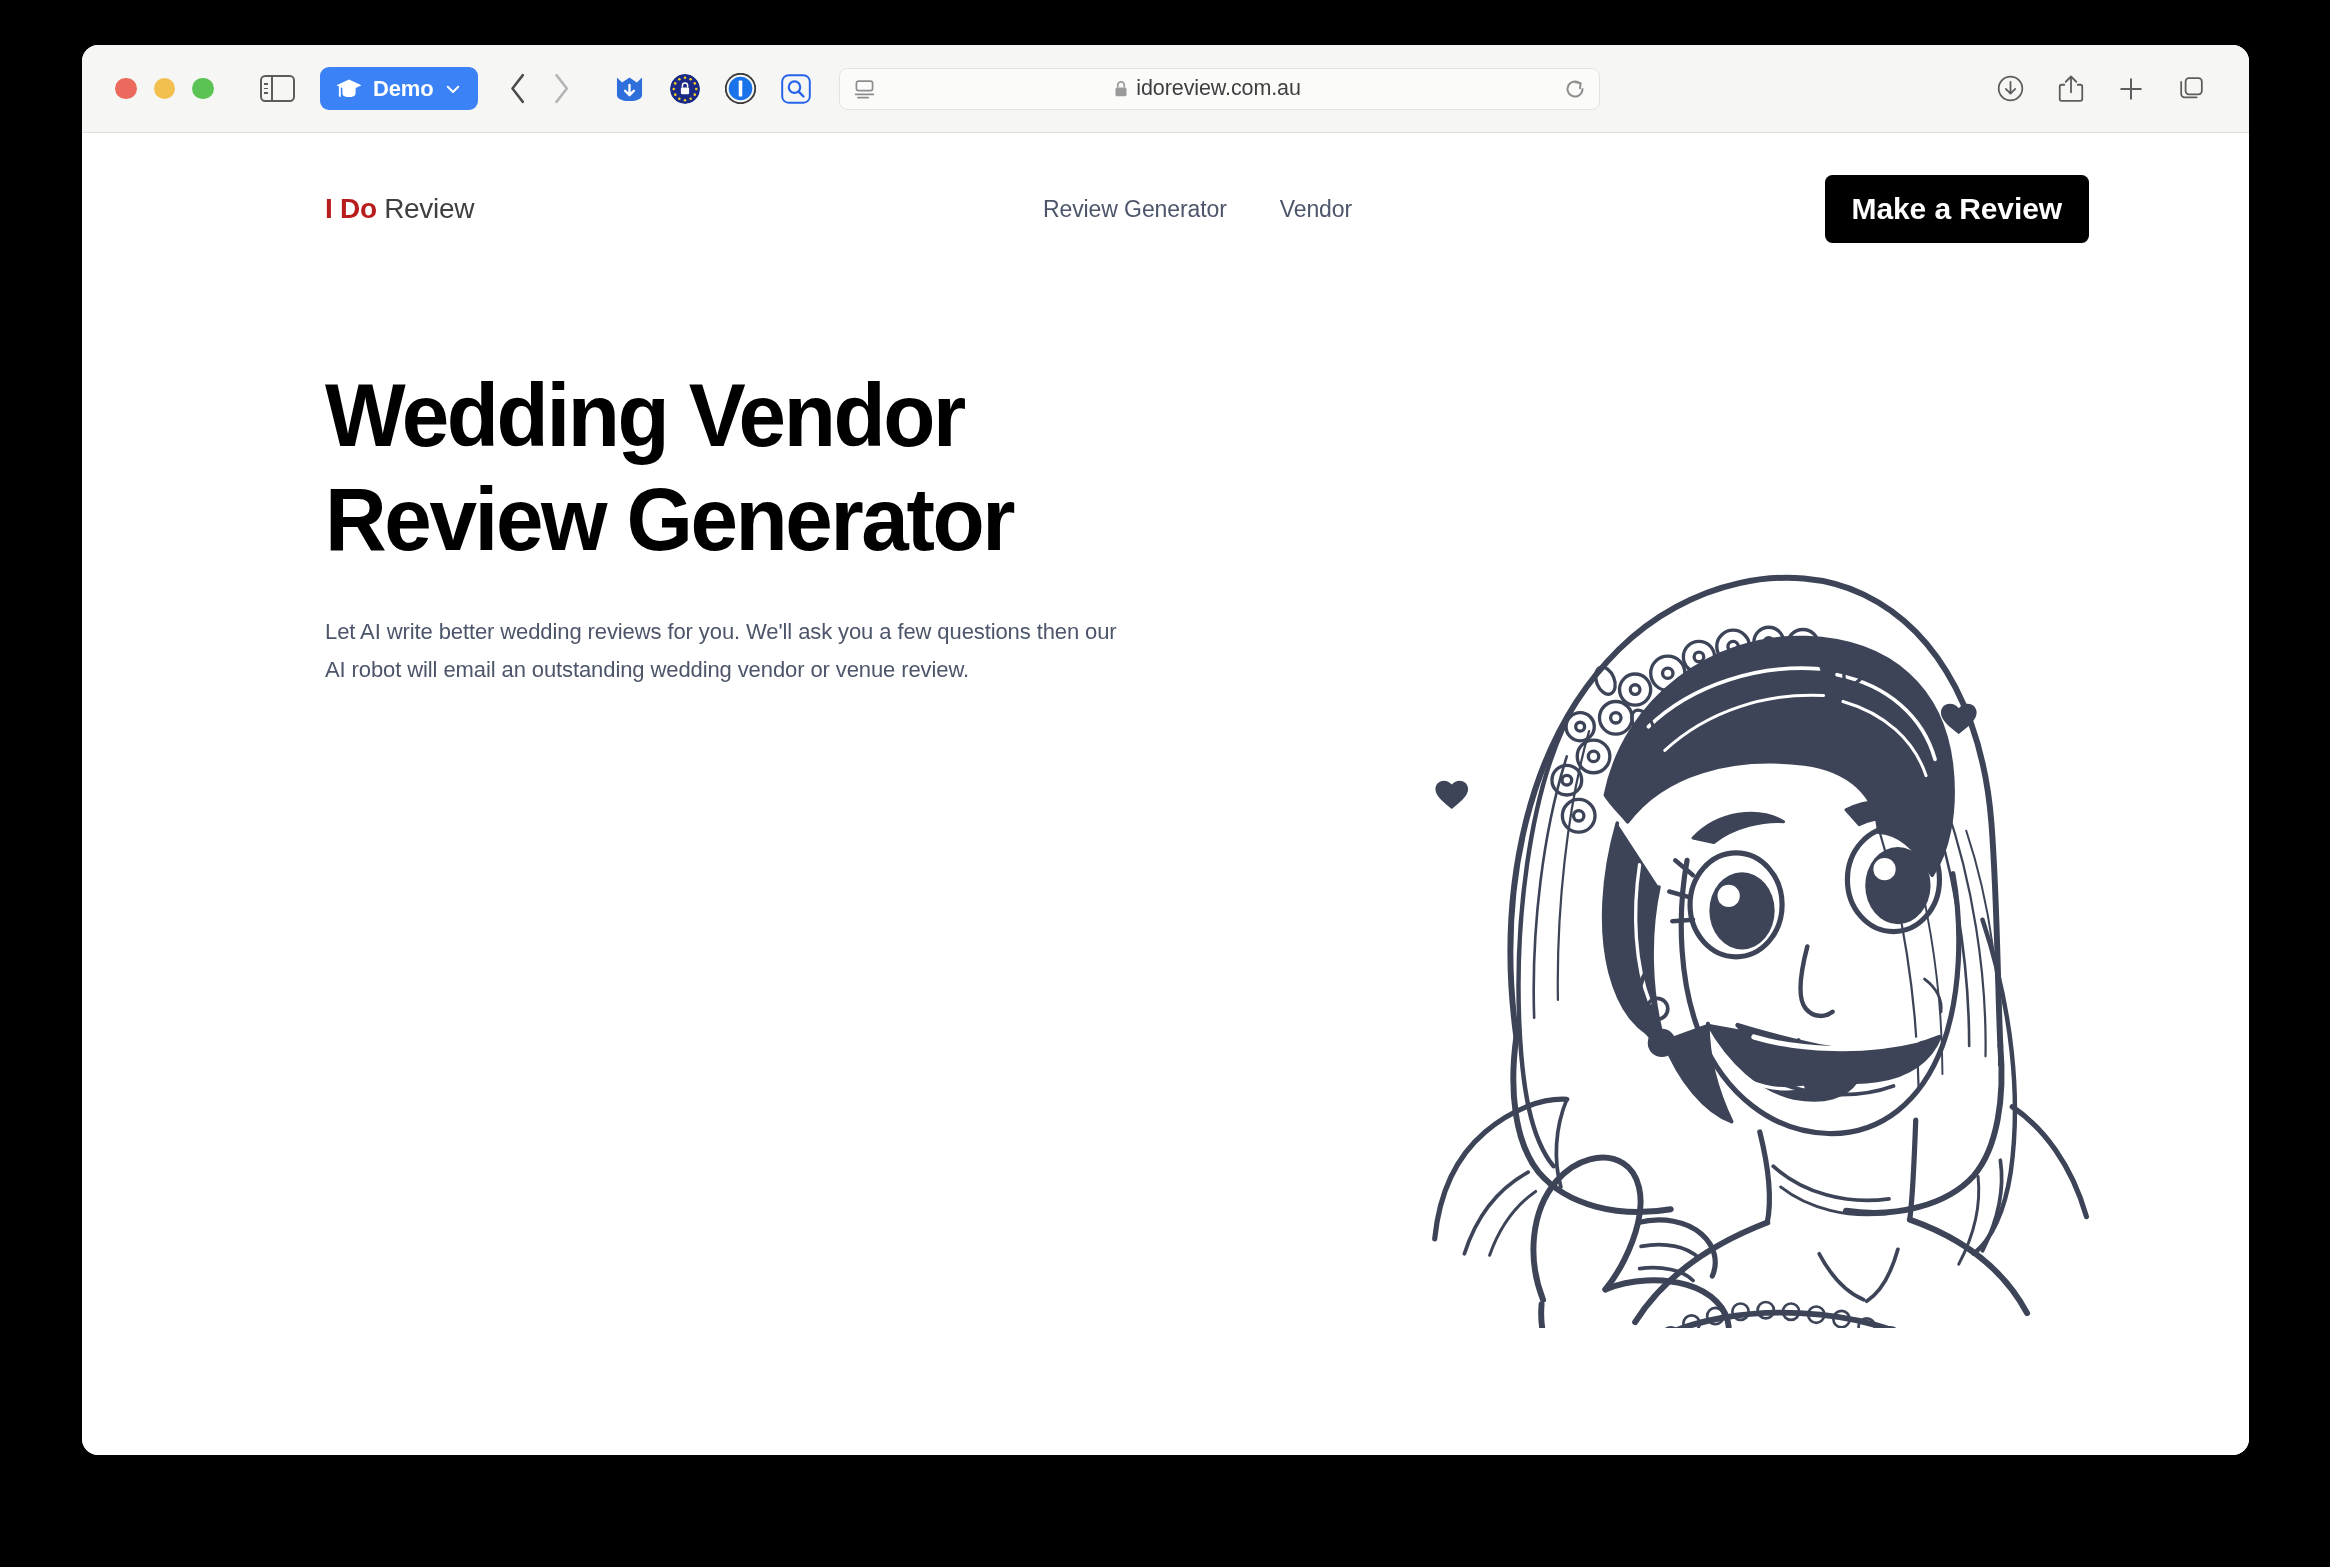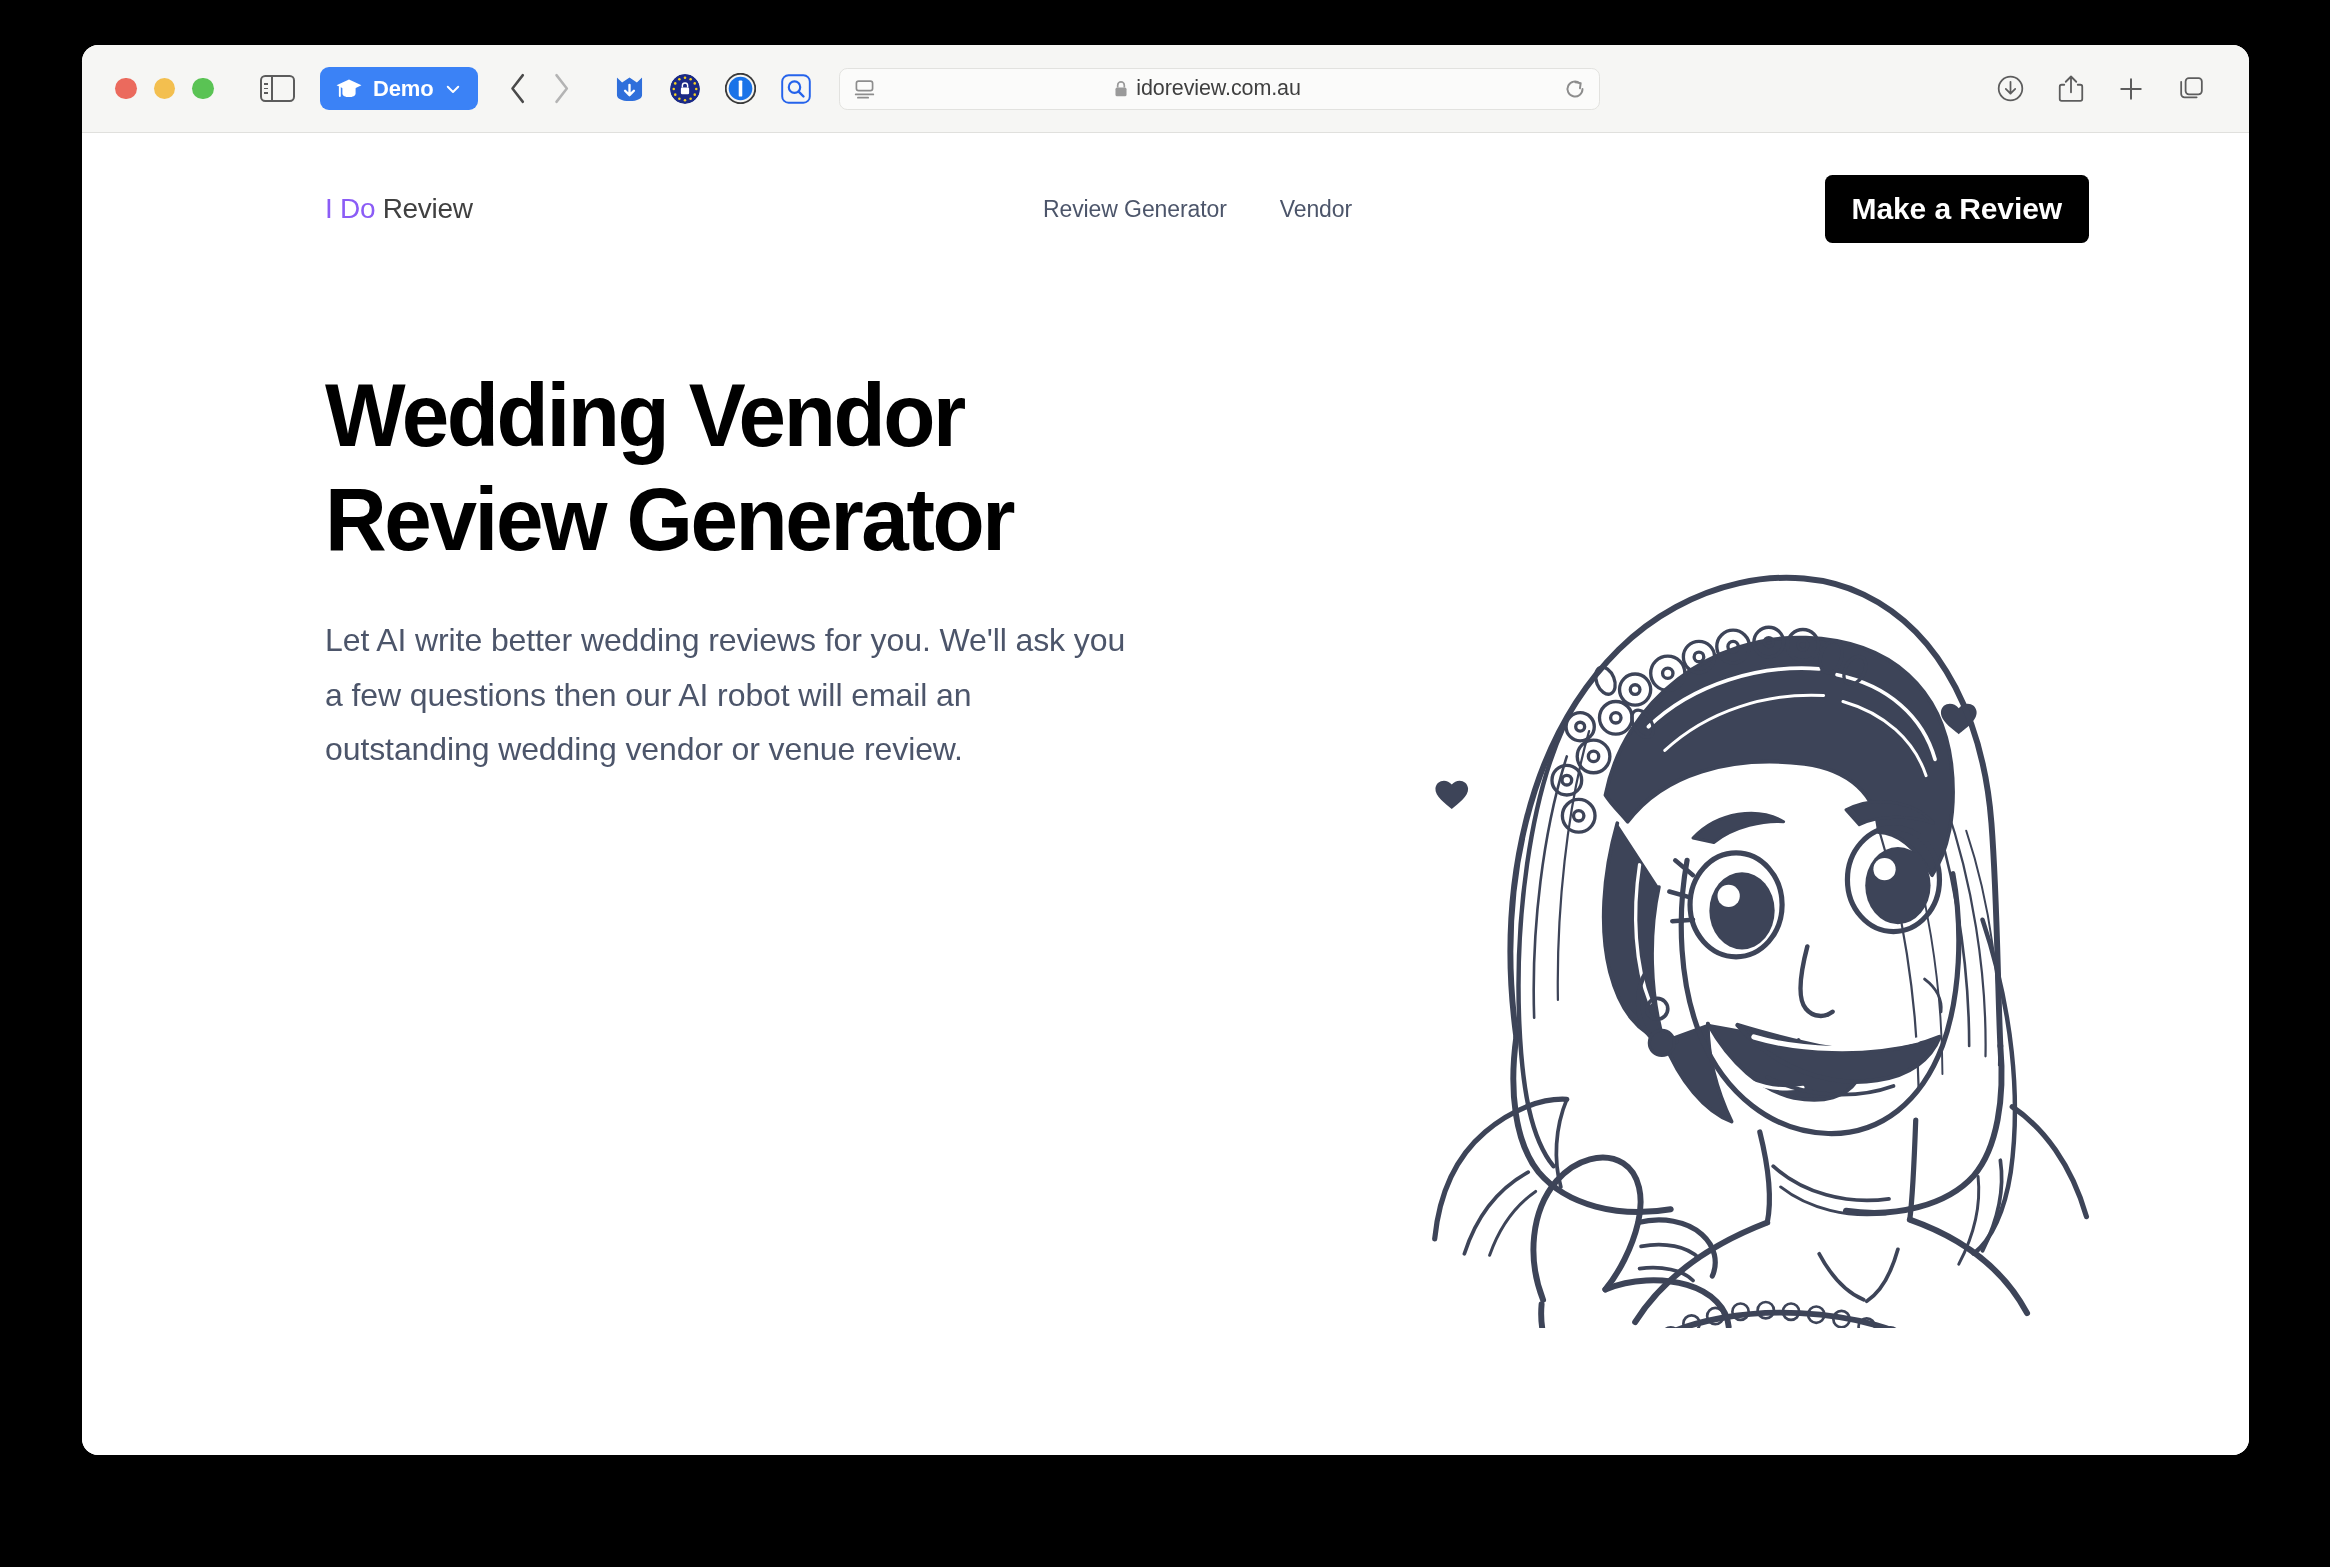--- a/index.html
+++ b/index.html
@@ -165,21 +165,21 @@
     padding: 0 160px 0 243px;
     display: flex;
     align-items: center;
   }
 
   .brand {
     font-size: 28px;
     letter-spacing: -0.3px;
     white-space: nowrap;
   }
-  .brand .b-strong { color: #8b5cf6; font-weight: normal; }
+  .brand .b-strong { color: #b91c1c; font-weight: bold; }
   .brand .b-light  { color: #404040; font-weight: normal; }
 
   .main-nav {
     position: absolute;
     left: 961px;
     display: flex;
     align-items: center;
     gap: 53px;
   }
   .main-nav a {
@@ -220,21 +220,21 @@
     font-weight: bold;
     color: #000000;
     letter-spacing: -2.5px;
     transform: scaleX(0.96);
     transform-origin: left center;
     white-space: pre-line;
   }
 
   .hero p {
     margin-top: 42px;
-    font-size: 32px;
+    font-size: 22px;
     line-height: 1.70;
     color: #4c556a;
     max-width: 809px;
     letter-spacing: -0.1px;
   }
 
   .cta-hero {
     margin-top: 46px;
     background: #000000;
     color: #ffffff;

